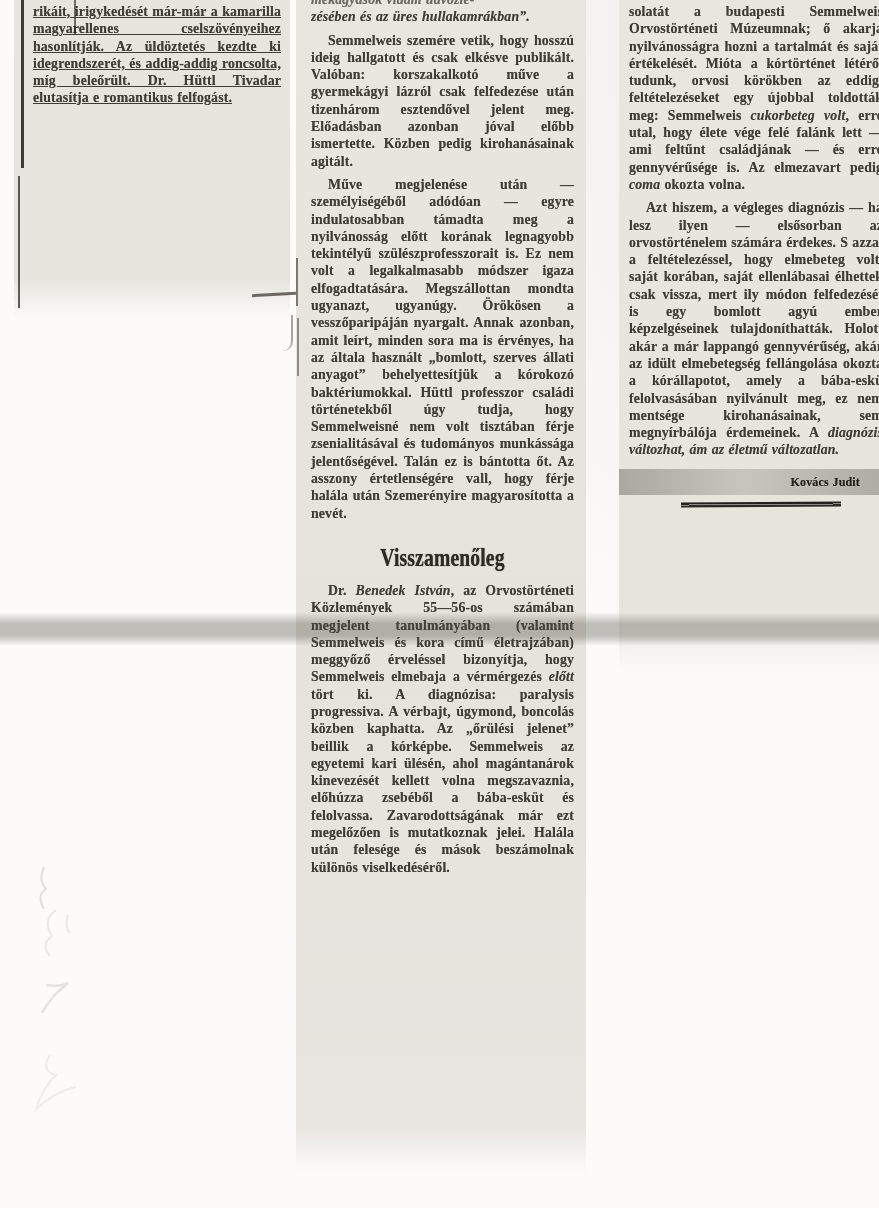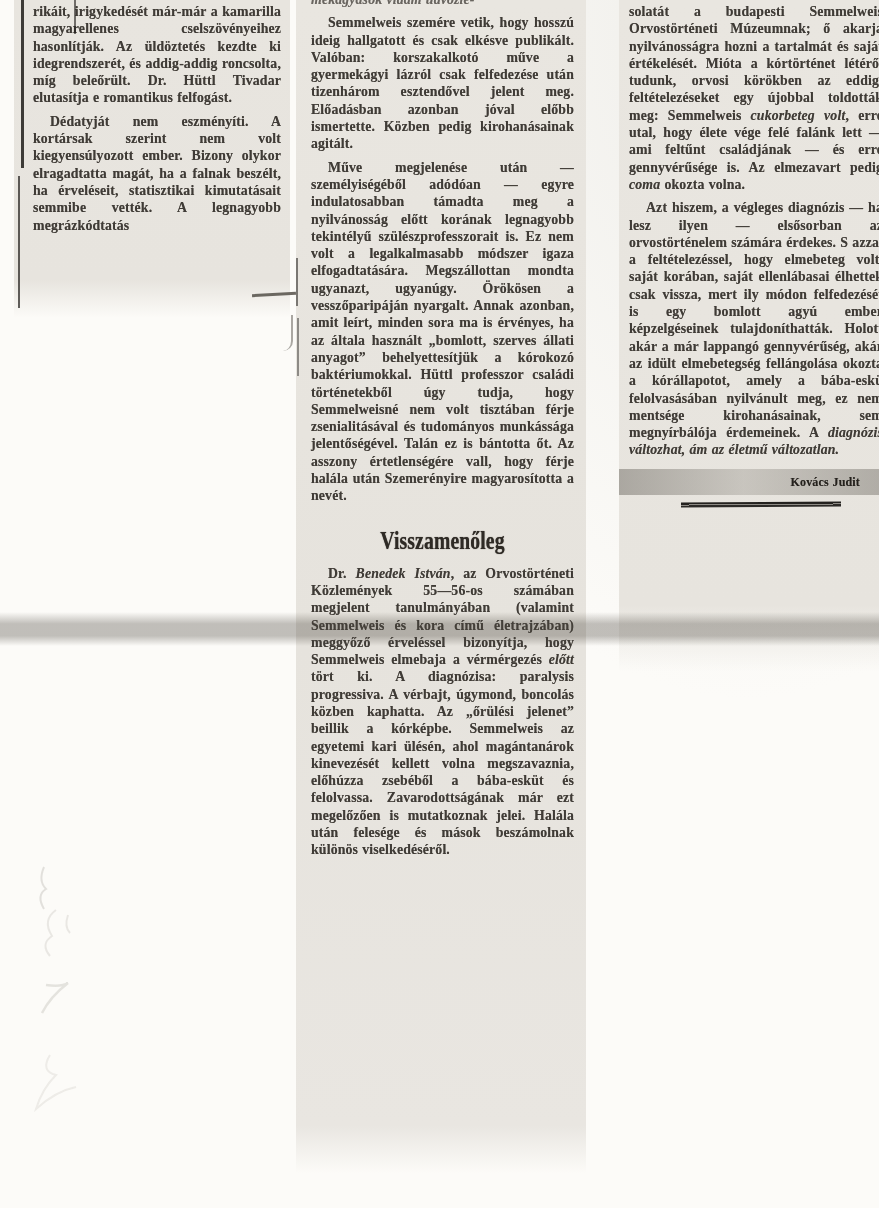--- a/index.html
+++ b/index.html
@@ -15,20 +15,21 @@
     color:#3f3b36;
     font-size:13.8px;line-height:17.3px;font-weight:700;
     letter-spacing:0.15px;word-spacing:0.6px;
     text-align:justify;
     text-shadow:0 0 0.5px rgba(62,56,50,.55);
   }
   .clip-left{
     left:14px;top:0;width:276px;height:318px;
     padding:3px 9px 0 19px;
     background:linear-gradient(180deg,#e8e5df 0%,#e7e4de 88%,rgba(231,228,222,0) 100%);
+    text-decoration:underline;
   }
   .clip-mid{
     left:296px;top:0;width:290px;height:1173px;
     padding:0 12px 0 15px;
     background:linear-gradient(180deg,#e9e6e0 0%,#e6e3dd 55%,#e9e6e1 96%,rgba(233,230,225,0) 100%);
   }
   .clip-right{
     left:619px;top:0;width:277px;height:672px;
     padding:3px 13px 0 10px;
     background:linear-gradient(180deg,#e9e6e0 0%,#e7e4de 90%,rgba(231,228,222,0) 100%);
@@ -81,30 +82,30 @@
 <body>
 
 <div class="page">
 
   <div class="clip clip-left">
     <span class="torn-line tl-a"></span>
     <span class="torn-line tl-b"></span>
     <span class="torn-line tl-c"></span>
     <div>
         <p class="para"><span>rikáit, irigykedését már-már a kamarilla magyarellenes cselszövényeihez hasonlítják. Az üldöztetés kezdte ki idegrendszerét, és addig-addig roncsolta, míg beleőrült. Dr. Hüttl Tivadar elutasítja e romantikus felfogást.</span></p>
-        <p class="para indent"><span>Dédatyját nem eszményíti. A kortársak szerint nem volt kiegyensúlyozott ember. Bizony olykor elragadtatta magát, ha a falnak beszélt, ha érveléseit, statisztikai kimutatásait semmibe vették. A legnagyobb megrázkódtatás</span></p>
       </div>
   </div>
 
   <div class="clip clip-mid">
     <span class="torn-line mid-edge-a"></span>
     <span class="torn-line mid-edge-b"></span>
 
     <div class="frag">
       <span class="line clipped">mekágyasok vidám üdvözlé-</span>
+      <span class="line">zésében és az üres hullakamrákban”.</span>
     </div>
 
     <div>
         <p class="para indent"><span>Semmelweis szemére vetik, hogy hosszú ideig hallgatott és csak elkésve publikált. Valóban: korszakalkotó műve a gyermekágyi lázról csak felfedezése után tizenhárom esztendővel jelent meg. Előadásban azonban jóval előbb ismertette. Közben pedig kirohanásainak agitált.</span></p>
         <p class="para indent"><span>Műve megjelenése után — személyiségéből adódóan — egyre indulatosabban támadta meg a nyilvánosság előtt korának legnagyobb tekintélyű szülészprofesszorait is. Ez nem volt a legalkalmasabb módszer igaza elfogadtatására. Megszállottan mondta ugyanazt, ugyanúgy. Örökösen a vesszőparipáján nyargalt. Annak azonban, amit leírt, minden sora ma is érvényes, ha az általa használt „bomlott, szerves állati anyagot” behelyettesítjük a kórokozó baktériumokkal. Hüttl professzor családi történetekből úgy tudja, hogy Semmelweisné nem volt tisztában férje zsenialitásával és tudományos munkássága jelentőségével. Talán ez is bántotta őt. Az asszony értetlenségére vall, hogy férje halála után Szemerényire magyarosította a nevét.</span></p>
       </div>
 
     <div class="headline">Visszamenőleg</div>
 
     <div>

